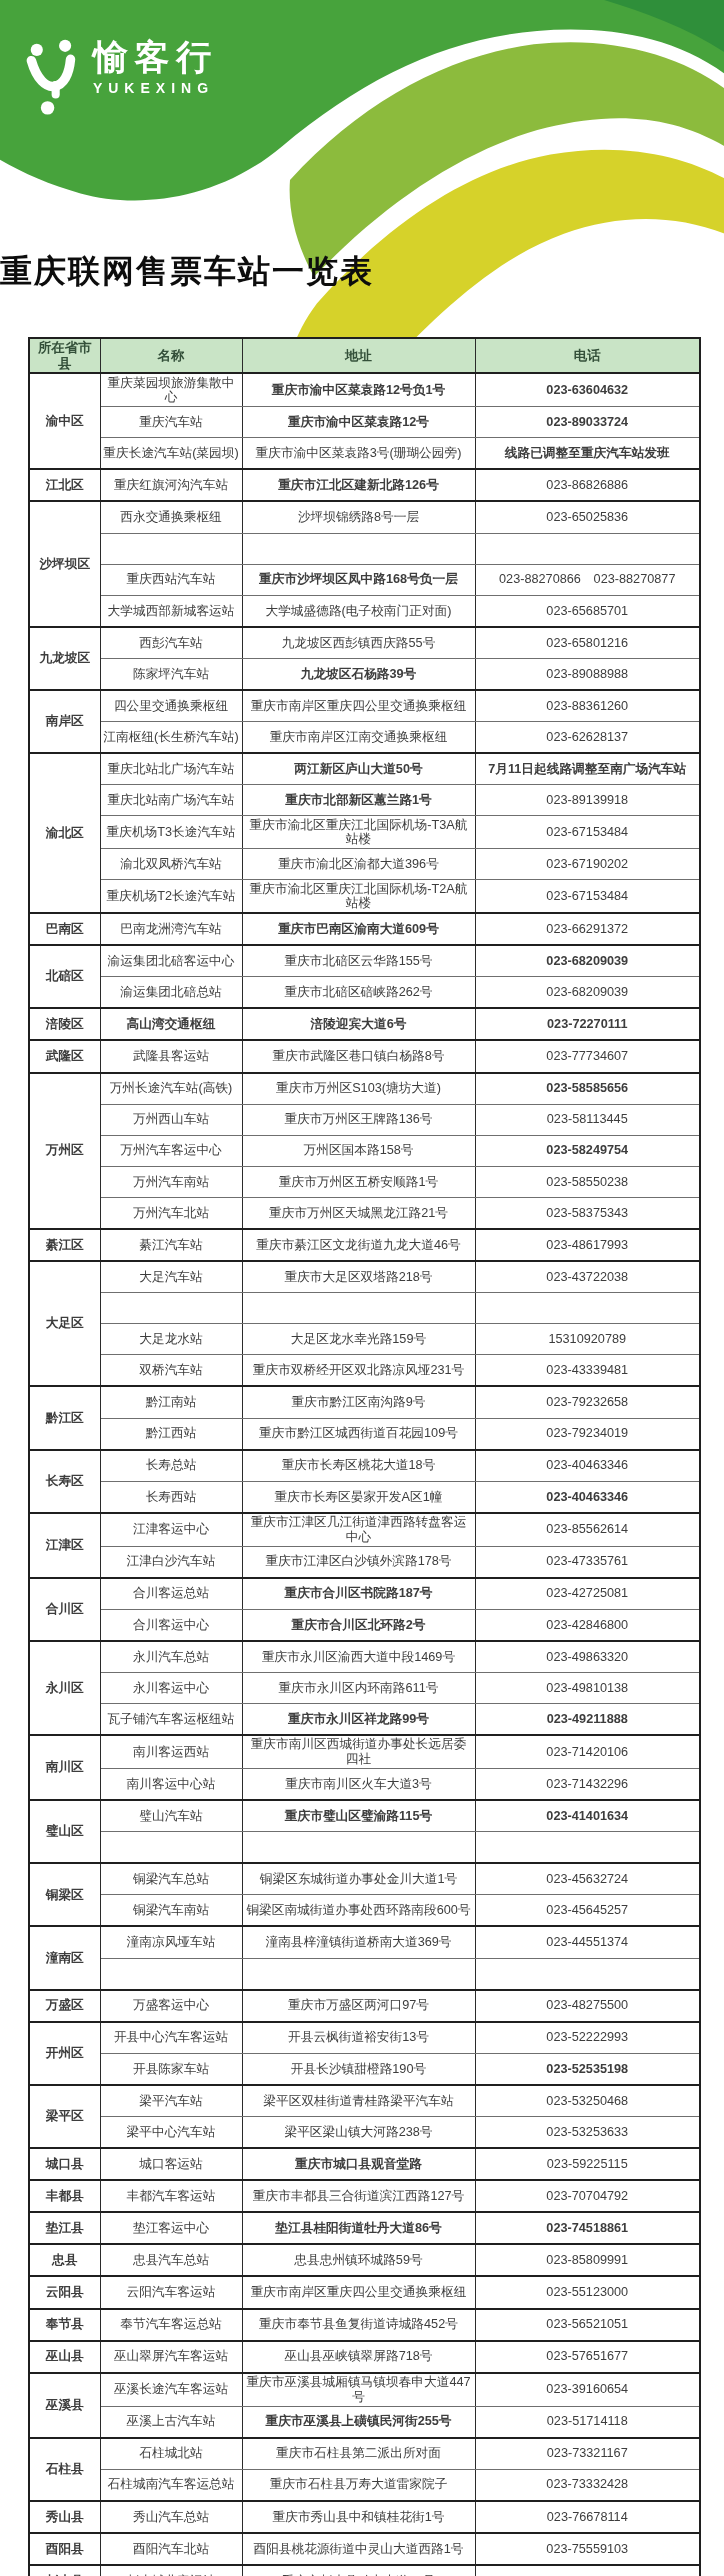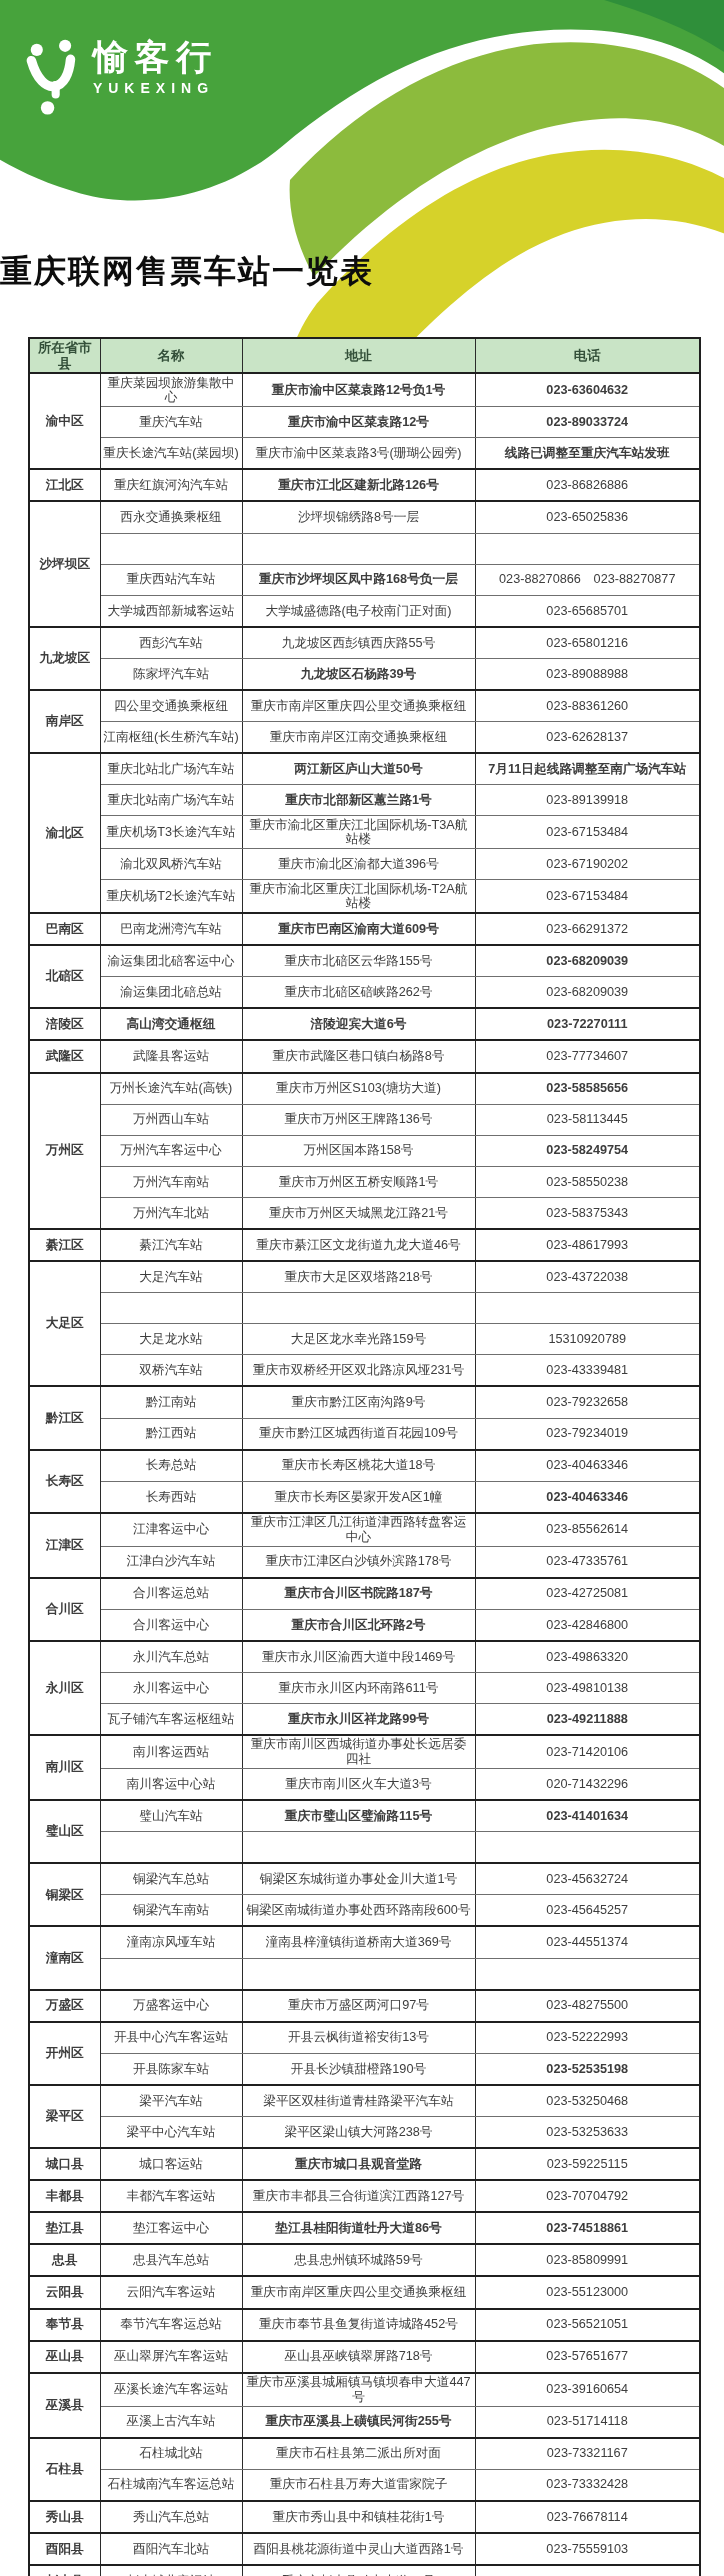--- a/index.html
+++ b/index.html
@@ -347,21 +347,21 @@
         </tr>
         <tr class="section-start">
           <td class="region-cell" rowspan="2">南川区</td>
           <td>南川客运西站</td>
           <td>重庆市南川区西城街道办事处长远居委四社</td>
           <td>023-71420106</td>
         </tr>
         <tr>
           <td>南川客运中心站</td>
           <td>重庆市南川区火车大道3号</td>
-          <td>020-71432296</td>
+          <td>023-71432296</td>
         </tr>
         <tr class="section-start">
           <td class="region-cell" rowspan="2">璧山区</td>
           <td>璧山汽车站</td>
           <td class="b">重庆市璧山区璧渝路115号</td>
           <td class="b">023-41401634</td>
         </tr>
         <tr>
           <td>&nbsp;</td>
           <td>&nbsp;</td>

